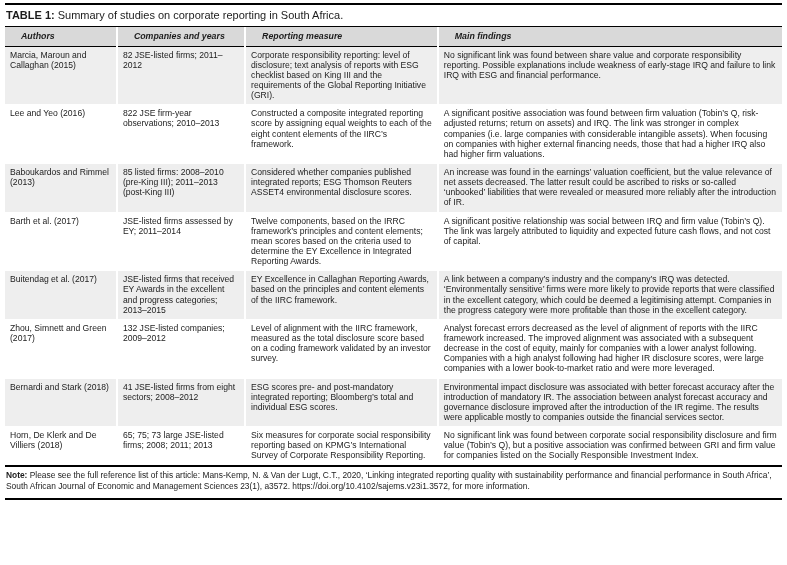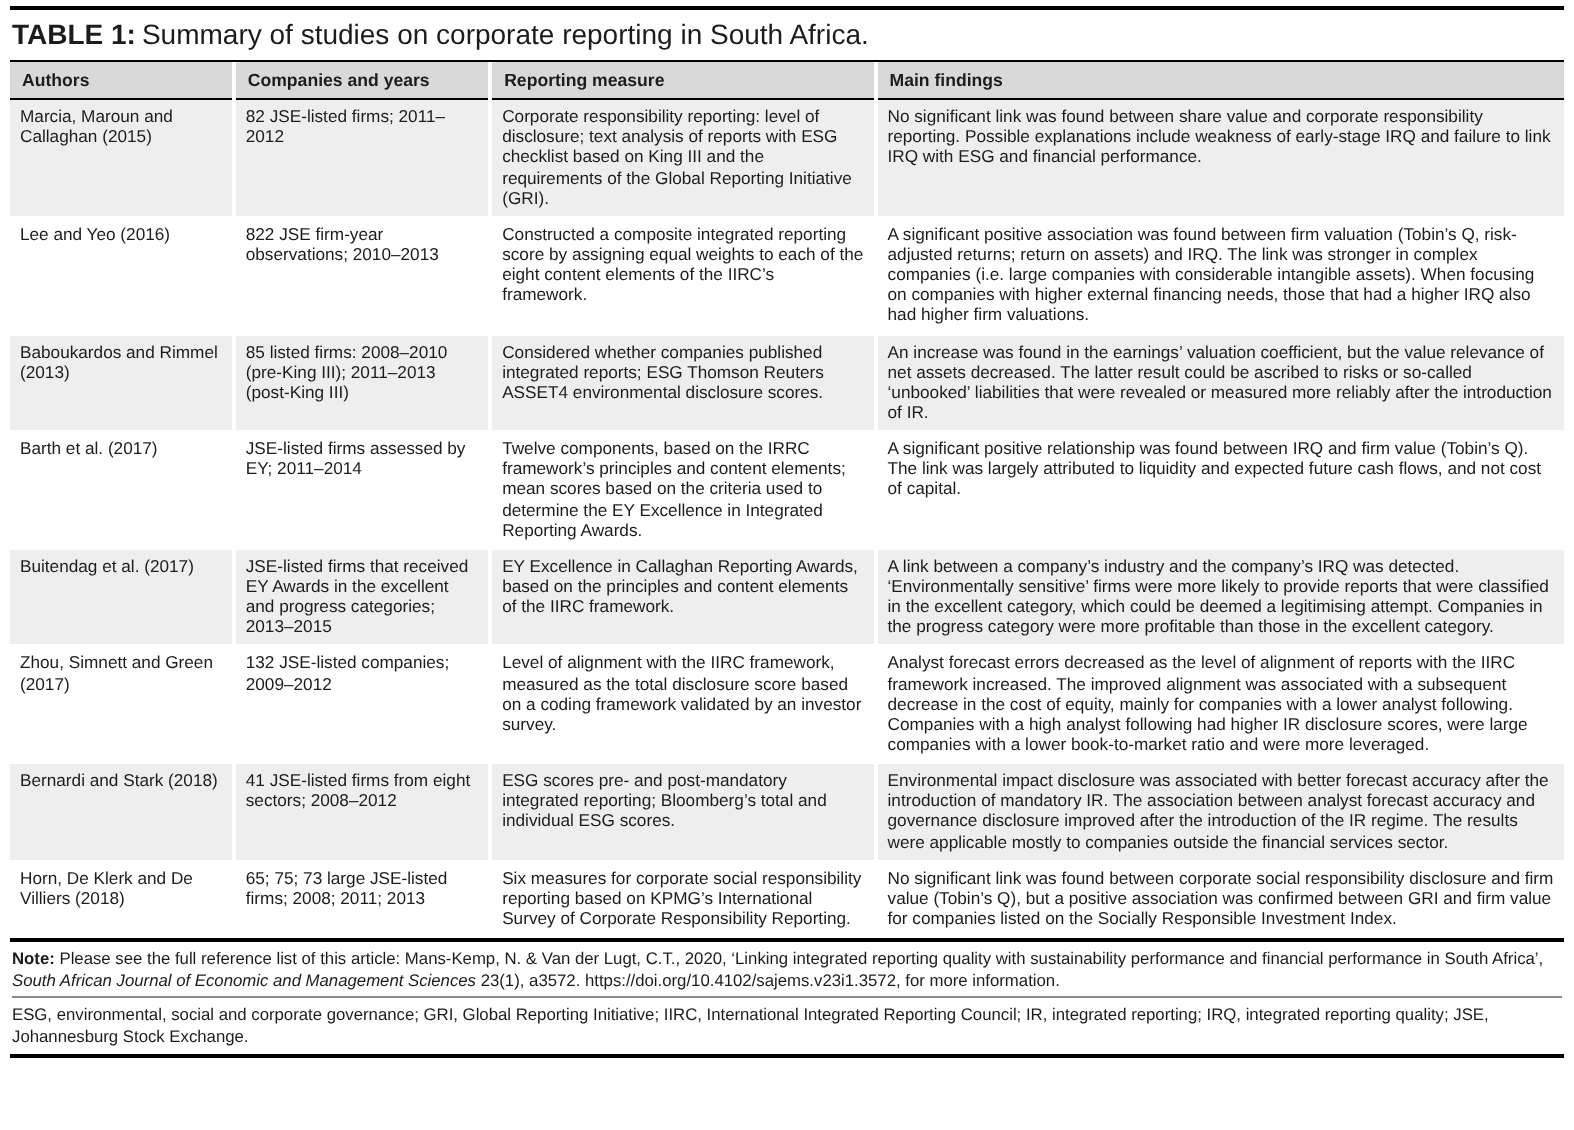--- a/index.html
+++ b/index.html
@@ -13,61 +13,62 @@
   .page {
     width: 787px; height: 565px;
     padding: 3px 5px 0 5px;
     overflow: hidden;
     background: #fff;
   }
   .table-title {
     border-top: 2px solid #000;
     border-bottom: 1px solid #000;
     padding: 4px 1px 4px 1px;
-    font-size: 14px;
+    font-size: 11px;
     line-height: 1.2;
   }
   .table-title .tlabel { font-weight: bold; margin-right: 3px; }
   table.studies {
     width: 100%;
     border-collapse: collapse;
     table-layout: fixed;
     font-size: 8.6px;
     line-height: 1.18;
   }
   table.studies th {
     background: #d9d9d9;
     font-weight: bold;
     font-size: 8.8px;
     text-align: left;
     vertical-align: top;
-    padding: 4px 6px;
+    padding: 4px 16px;
     border-bottom: 1px solid #000;
     border-left: 2px solid #fff;
+    font-style: italic;
   }
   table.studies th:first-child { border-left: none; }
   table.studies td {
     vertical-align: top;
     padding: 3px 5px 4px 5px;
     border-left: 2px solid #fff;
     border-bottom: 1px solid #fff;
     background: #ffffff;
   }
   table.studies td:first-child { border-left: none; }
   table.studies tr.shaded td { background: #eeeeee; }
   .footer {
     border-top: 2px solid #000;
     border-bottom: 2px solid #000;
     padding: 3px 1px 4px 1px;
     font-size: 8.4px;
     line-height: 1.25;
   }
   .footer .note { padding-bottom: 3px; }
   .footer .note .note-label { font-weight: bold; margin-top: 16px; }
-  .footer .note .journal { font-style: italic; }
+  .footer .note .journal { }
   .footer .abbr {
     border-top: 1px solid #8a8a8a;
     padding-top: 3px;
   }
 </style>
 </head>
 <body>
 
 <div class="page">
 
@@ -106,21 +107,21 @@
         <tr class="shaded">
           <td>Baboukardos and Rimmel (2013)</td>
           <td>85 listed firms: 2008–2010 (pre-King III); 2011–2013 (post-King III)</td>
           <td>Considered whether companies published integrated reports; ESG Thomson Reuters ASSET4 environmental disclosure scores.</td>
           <td>An increase was found in the earnings’ valuation coefficient, but the value relevance of net assets decreased. The latter result could be ascribed to risks or so-called ‘unbooked’ liabilities that were revealed or measured more reliably after the introduction of IR.</td>
         </tr>
         <tr>
           <td>Barth et al. (2017)</td>
           <td>JSE-listed firms assessed by EY; 2011–2014</td>
           <td>Twelve components, based on the IRRC framework’s principles and content elements; mean scores based on the criteria used to determine the EY Excellence in Integrated Reporting Awards.</td>
-          <td>A significant positive relationship was found between IRQ and firm value (Tobin’s Q). The link was largely attributed to liquidity and expected future cash flows, and not cost of capital.</td>
+          <td>A significant positive relationship was social between IRQ and firm value (Tobin’s Q). The link was largely attributed to liquidity and expected future cash flows, and not cost of capital.</td>
         </tr>
         <tr class="shaded">
           <td>Buitendag et al. (2017)</td>
           <td>JSE-listed firms that received EY Awards in the excellent and progress categories; 2013–2015</td>
           <td>EY Excellence in Callaghan Reporting Awards, based on the principles and content elements of the IIRC framework.</td>
           <td>A link between a company’s industry and the company’s IRQ was detected. ‘Environmentally sensitive’ firms were more likely to provide reports that were classified in the excellent category, which could be deemed a legitimising attempt. Companies in the progress category were more profitable than those in the excellent category.</td>
         </tr>
         <tr>
           <td>Zhou, Simnett and Green (2017)</td>
           <td>132 JSE-listed companies; 2009–2012</td>
@@ -139,16 +140,15 @@
           <td>Six measures for corporate social responsibility reporting based on KPMG’s International Survey of Corporate Responsibility Reporting.</td>
           <td>No significant link was found between corporate social responsibility disclosure and firm value (Tobin’s Q), but a positive association was confirmed between GRI and firm value for companies listed on the Socially Responsible Investment Index.</td>
         </tr>
       </tbody>
   </table>
 
   <div class="footer">
     <div class="note">
       <span class="note-label">Note:</span><span> Please see the full reference list of this article: Mans-Kemp, N. &amp; Van der Lugt, C.T., 2020, ‘Linking integrated reporting quality with sustainability performance and financial performance in South Africa’, </span><span class="journal">South African Journal of Economic and Management Sciences</span><span> 23(1), a3572. https://doi.org/10.4102/sajems.v23i1.3572, for more information.</span>
     </div>
-    <div class="abbr">ESG, environmental, social and corporate governance; GRI, Global Reporting Initiative; IIRC, International Integrated Reporting Council; IR, integrated reporting; IRQ, integrated reporting quality; JSE, Johannesburg Stock Exchange.</div>
   </div>
 
 </div>
 
 </body></html>

